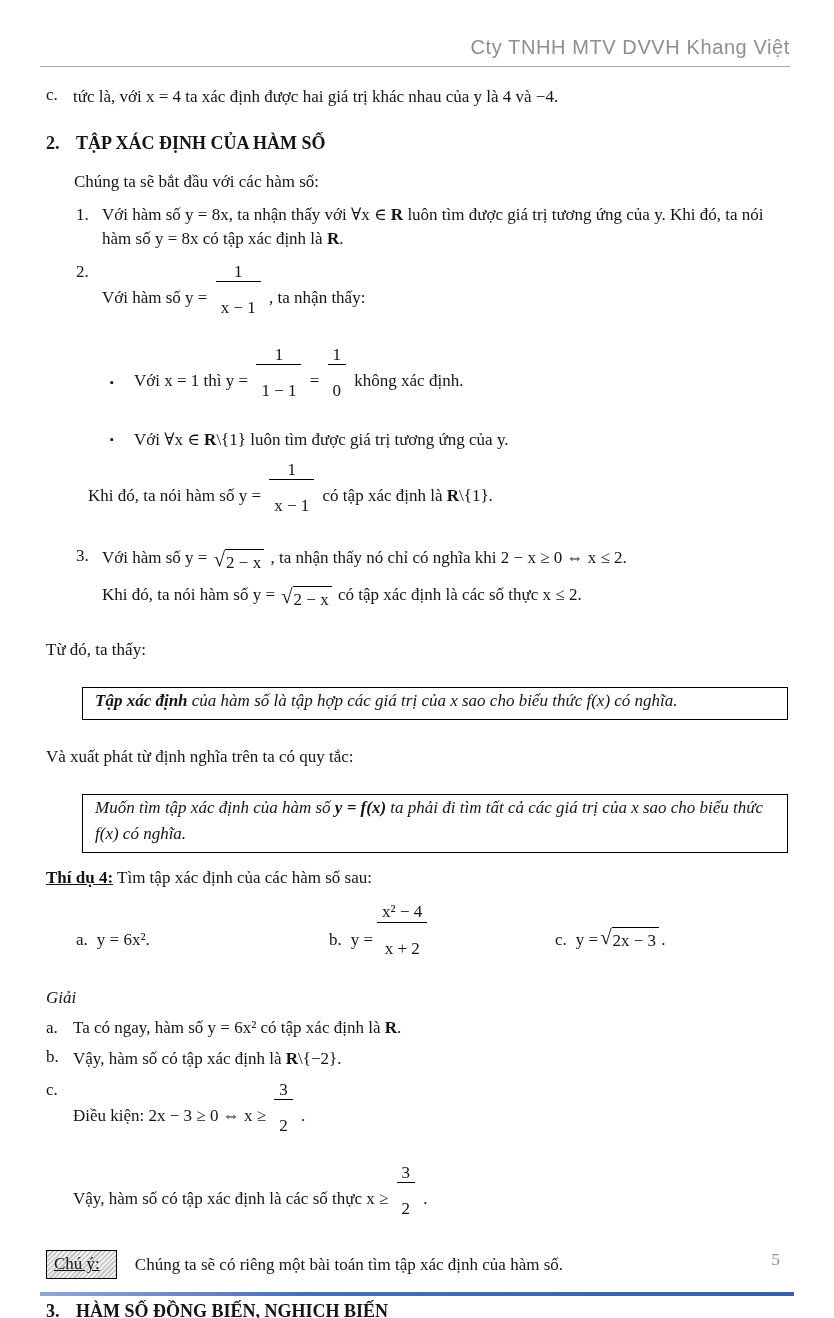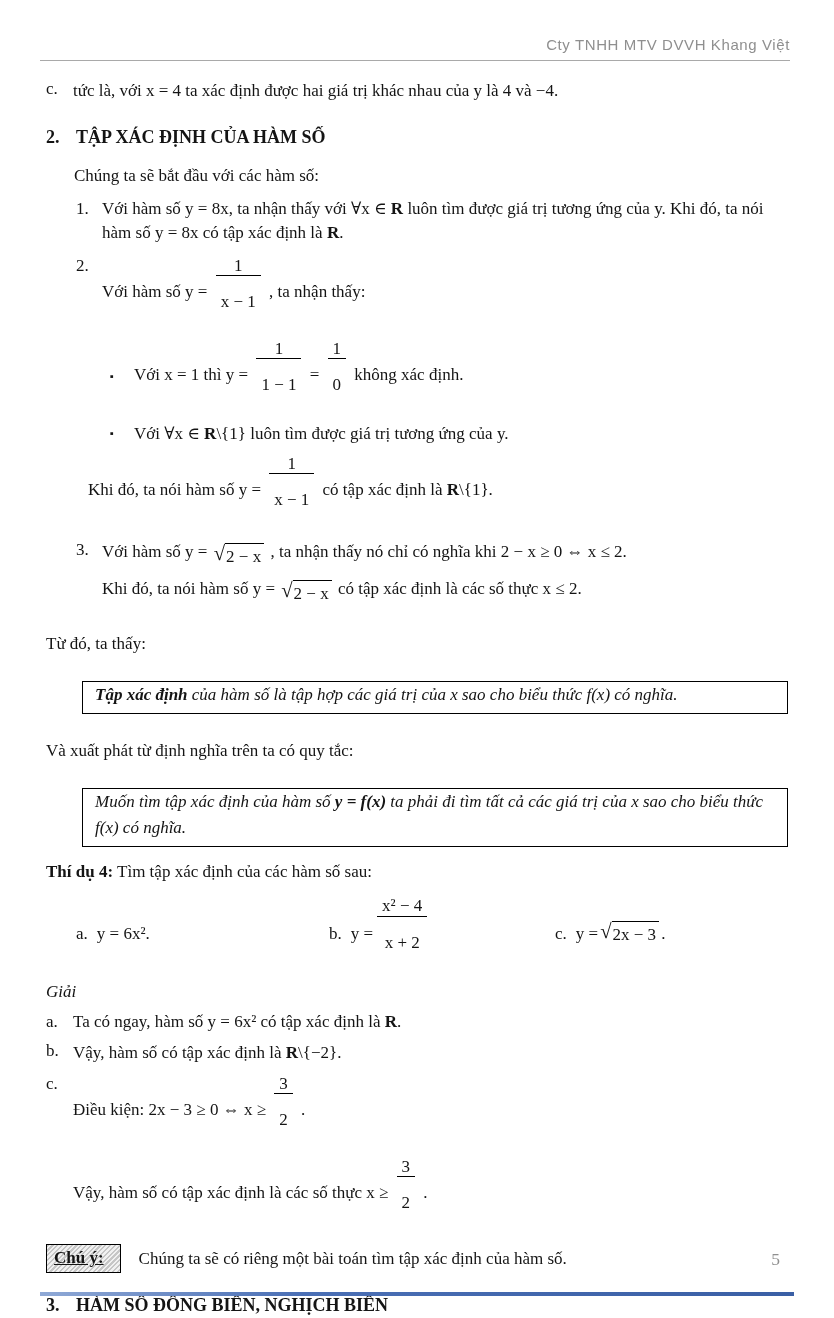--- a/index.html
+++ b/index.html
@@ -2,21 +2,21 @@
 <html><head>
 <meta charset="utf-8">
 <style>
   * { box-sizing: border-box; margin: 0; padding: 0; }
   html, body { background: #ffffff; }
   body { font-family: "Liberation Serif", "DejaVu Serif", serif; color: #141414; }
   .page { width: 834px; height: 1318px; position: relative; background: #fff; overflow: hidden; }
 
   .page-header { padding: 36px 44px 0 40px; }
   .header-text { text-align: right; font-family: "Liberation Sans", sans-serif;
-                 font-size: 15px; color: #8f8f8f; letter-spacing: 0.6px; }
+                 font-size: 20px; color: #8f8f8f; letter-spacing: 0.6px; }
   .header-rule { margin-top: 7px; border-top: 1.2px solid #a9a9a9; }
 
   .content { padding: 16px 46px 0 46px; font-size: 17px; line-height: 1.42; }
 
   .row { display: flex; align-items: flex-start; }
   .lbl { flex: 0 0 27px; }
   .body { flex: 1; }
   .line { margin: 2px 0; }
 
   .sec-heading { display: flex; font-size: 18px; font-weight: bold; margin: 20px 0 13px 0; }
@@ -43,34 +43,34 @@
 
   .sqrt { display: inline-flex; align-items: flex-start; vertical-align: -3px; margin: 0 2px; }
   .rsign { font-size: 1.22em; line-height: 1.02; }
   .rad { border-top: 1.4px solid #000; padding: 1px 3px 0 1px; }
 
   .def-box { border: 1.3px solid #000; font-style: italic; padding: 0 12px 6px 12px;
              margin: 11px 0 11px 36px; line-height: 1.5; }
   .bi { font-weight: bold; }
 
   .thidu-row { margin: 13px 0 6px 0; }
-  .thidu-label { font-weight: bold; }
+  .thidu-label { font-weight: bold; text-decoration: underline; }
 
   .fn-row { display: flex; margin: 12px 0 8px 30px; align-items: center; }
   .fn { display: flex; align-items: center; }
   .fn .flbl { margin-right: 9px; }
   .fn-a { flex: 0 0 253px; }
   .fn-b { flex: 0 0 226px; }
 
   .giai { font-style: italic; margin: 8px 0 6px 0; }
 
   .sol-row { display: flex; margin: 5px 0; align-items: flex-start; }
 
   .note-row { display: flex; align-items: center; margin: 12px 0; }
-  .note-badge { border: 1.3px solid #000; padding: 1px 16px 2px 7px; font-weight: bold;
+  .note-badge { border: 1.3px solid #000; padding: 1px 16px 2px 7px; font-weight: normal;
                 text-decoration: underline; white-space: nowrap; margin-right: 18px;
                 background: repeating-linear-gradient(135deg, #c6c6c6 0 1.6px, #f1f1f1 1.6px 3.4px); }
 
   .page-number { position: absolute; right: 54px; bottom: 48px; font-size: 17.5px; color: #8f8f8f; }
   .footer-rule { position: absolute; left: 40px; right: 40px; bottom: 22px; height: 3.6px;
                  background: linear-gradient(90deg, #8fa9d6 0%, #4a6fb5 35%, #3a5fa5 100%); }
 </style>
 </head>
 <body>
 

